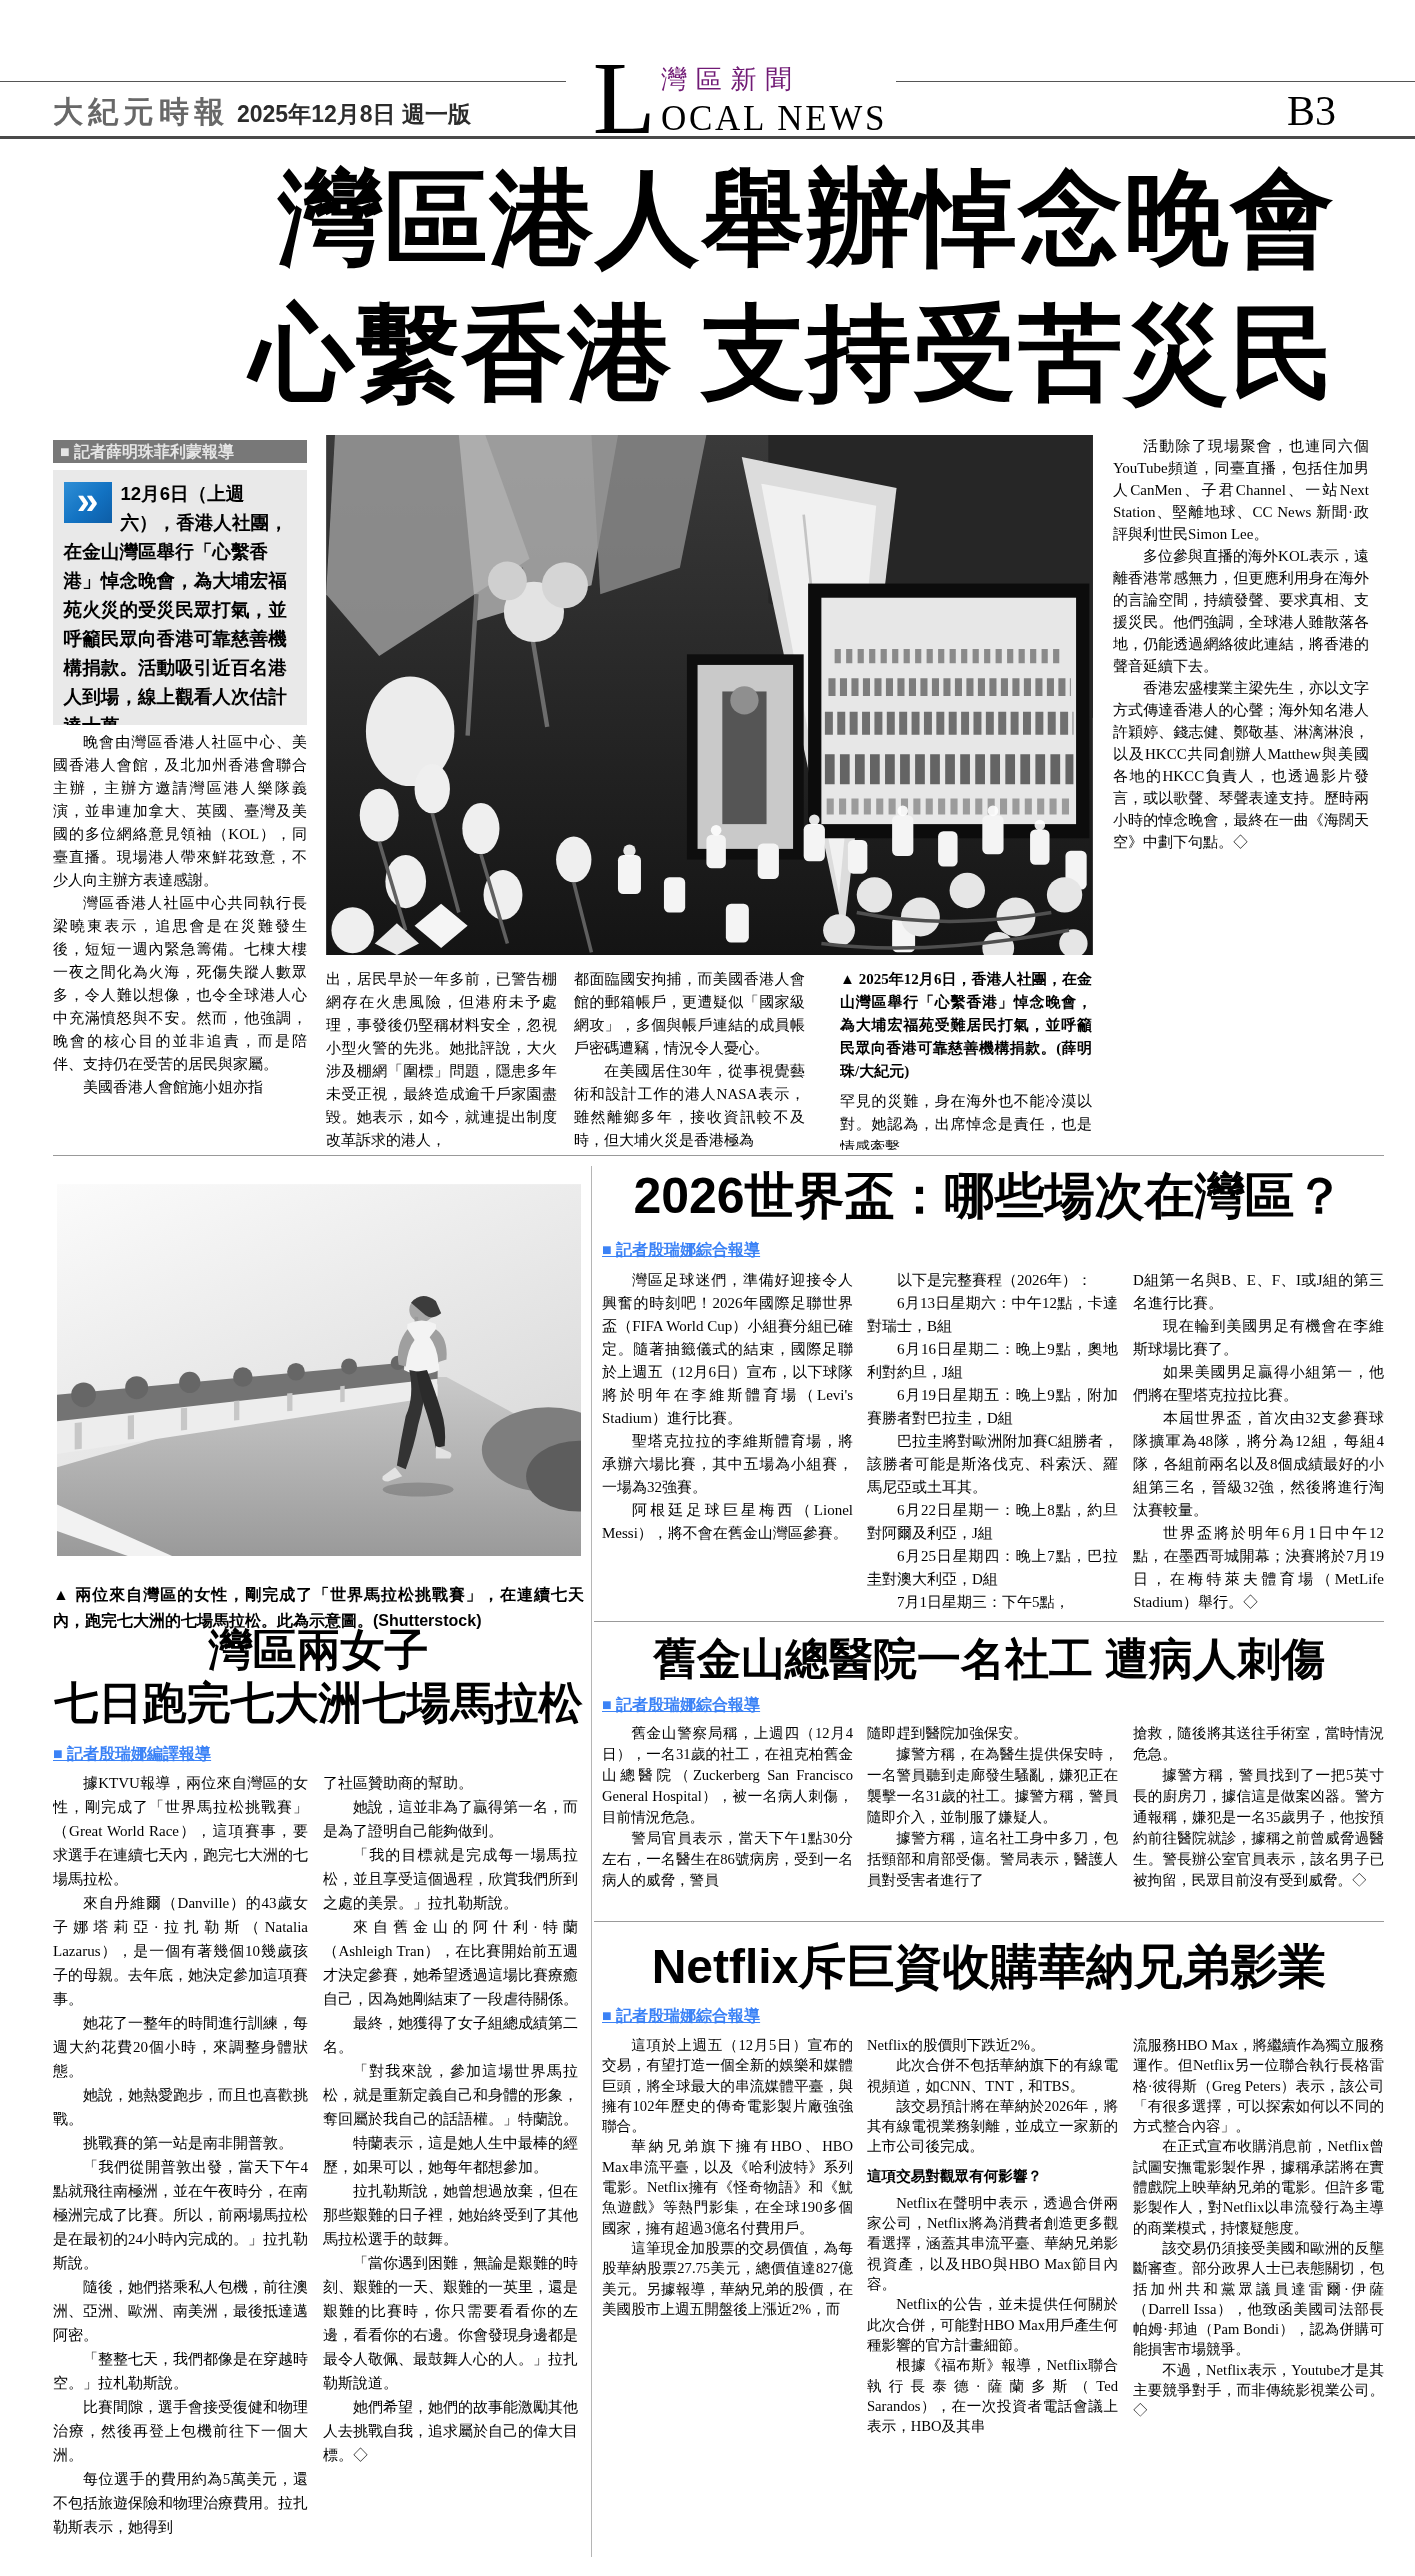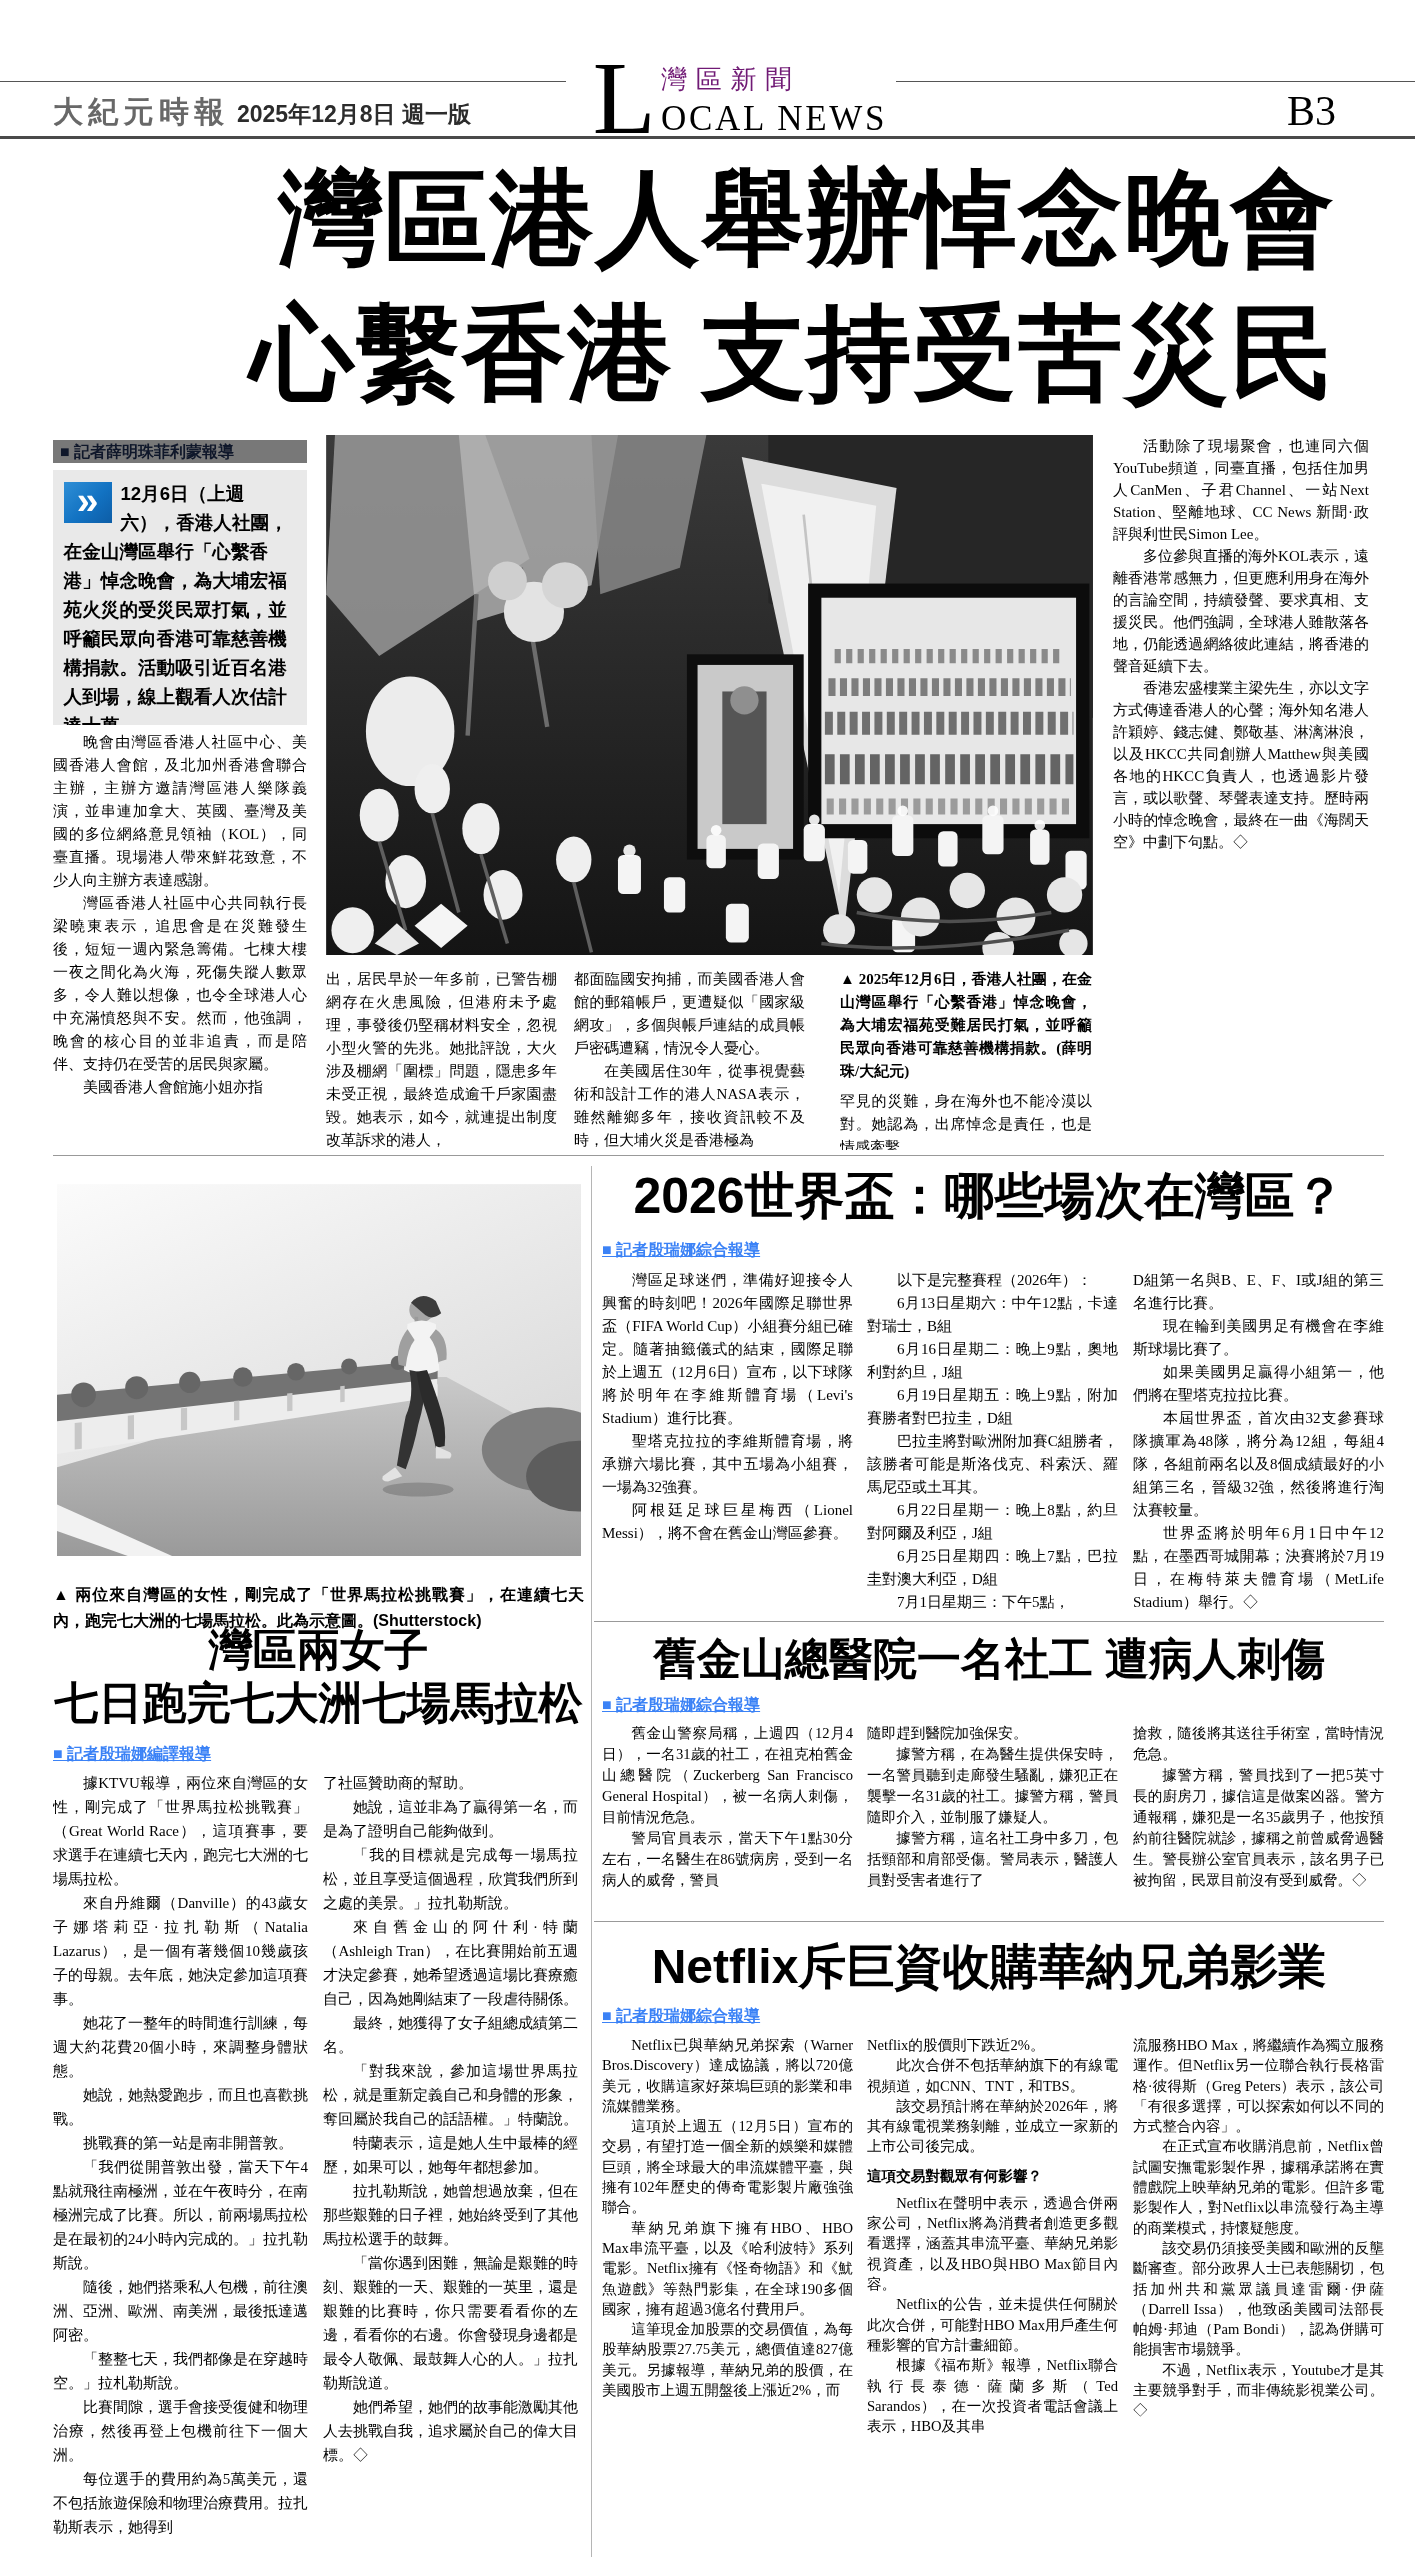--- a/index.html
+++ b/index.html
@@ -24,21 +24,21 @@
 
   
   .col{overflow:hidden;}
   .col p{margin:0;text-align:justify;text-indent:2em;font-size:15px;line-height:23px;}
   .col p.cont{text-indent:0;}
   .byline{font-family:"Liberation Sans",sans-serif;font-weight:bold;font-size:16px;color:#3b82f6;text-decoration:underline;}
   .caption{font-family:"Liberation Sans",sans-serif;font-weight:bold;font-size:15.5px;line-height:22px;text-align:justify;}
 
   
   #lead-byline-bar{left:53px;top:440px;width:254px;height:23px;background:#787878;}
-  #lead-byline-bar span{display:block;color:#0f172a;font-weight:bold;font-size:16px;line-height:23px;padding-left:7px;font-family:"Liberation Sans",sans-serif;}
+  #lead-byline-bar span{display:block;color:#e5e5e5;font-weight:bold;font-size:16px;line-height:23px;padding-left:7px;font-family:"Liberation Sans",sans-serif;}
   #lead-intro-box{left:53px;top:470px;width:233px;height:237px;background:#e9e9e9;padding:8.8px 10.6px;overflow:hidden;}
   #intro-icon{float:left;width:48px;height:41px;margin:3.5px 8.8px 3.5px 0;background:linear-gradient(135deg,#2f8fd6 0%,#1272c2 55%,#0d5da6 100%);color:#fff;text-align:center;font-size:39px;line-height:37px;font-weight:bold;font-family:"Liberation Sans",sans-serif;}
   #lead-intro-text{font-family:"Liberation Sans",sans-serif;font-weight:bold;font-size:18.6px;line-height:29px;text-align:justify;}
   #lead-left{left:53px;top:731px;width:254px;height:418px;}
   #lead-photo{left:326px;top:435px;width:767px;height:520px;}
   #lead-colA{left:326px;top:968px;width:231px;height:182px;}
   #lead-colB{left:574px;top:968px;width:231px;height:182px;}
   #lead-colC{left:840px;top:968px;width:252px;height:182px;}
   #lead-colC .caption{margin-bottom:7px;}
   #lead-colC p.cont{font-family:"Liberation Serif",serif;}
@@ -359,21 +359,20 @@
 </div>
 <div class="abs col" id="hosp-col3">
   <p class="cont">搶救，隨後將其送往手術室，當時情況危急。</p>
   <p>據警方稱，警員找到了一把5英寸長的廚房刀，據信這是做案凶器。警方通報稱，嫌犯是一名35歲男子，他按預約前往醫院就診，據稱之前曾威脅過醫生。警長辦公室官員表示，該名男子已被拘留，民眾目前沒有受到威脅。◇</p>
 </div>
 <div class="abs rule" id="rule-hosp"></div>
 
 <div class="abs" id="nf-headline">Netflix斥巨資收購華納兄弟影業</div>
 <div class="abs byline" id="nf-byline">■ 記者殷瑞娜綜合報導</div>
 <div class="abs col" id="nf-col1">
-  <p>Netflix已與華納兄弟探索（Warner Bros.Discovery）達成協議，將以720億美元，收購這家好萊塢巨頭的影業和串流媒體業務。</p>
   <p>這項於上週五（12月5日）宣布的交易，有望打造一個全新的娛樂和媒體巨頭，將全球最大的串流媒體平臺，與擁有102年歷史的傳奇電影製片廠強強聯合。</p>
   <p>華納兄弟旗下擁有HBO、HBO Max串流平臺，以及《哈利波特》系列電影。Netflix擁有《怪奇物語》和《魷魚遊戲》等熱門影集，在全球190多個國家，擁有超過3億名付費用戶。</p>
   <p>這筆現金加股票的交易價值，為每股華納股票27.75美元，總價值達827億美元。另據報導，華納兄弟的股價，在美國股市上週五開盤後上漲近2%，而</p>
 </div>
 <div class="abs col" id="nf-col2">
   <p class="cont">Netflix的股價則下跌近2%。</p>
   <p>此次合併不包括華納旗下的有線電視頻道，如CNN、TNT，和TBS。</p>
   <p>該交易預計將在華納於2026年，將其有線電視業務剝離，並成立一家新的上市公司後完成。</p>
   <p id="nf-subhead">這項交易對觀眾有何影響？</p>
   <p>Netflix在聲明中表示，透過合併兩家公司，Netflix將為消費者創造更多觀看選擇，涵蓋其串流平臺、華納兄弟影視資產，以及HBO與HBO Max節目內容。</p>

